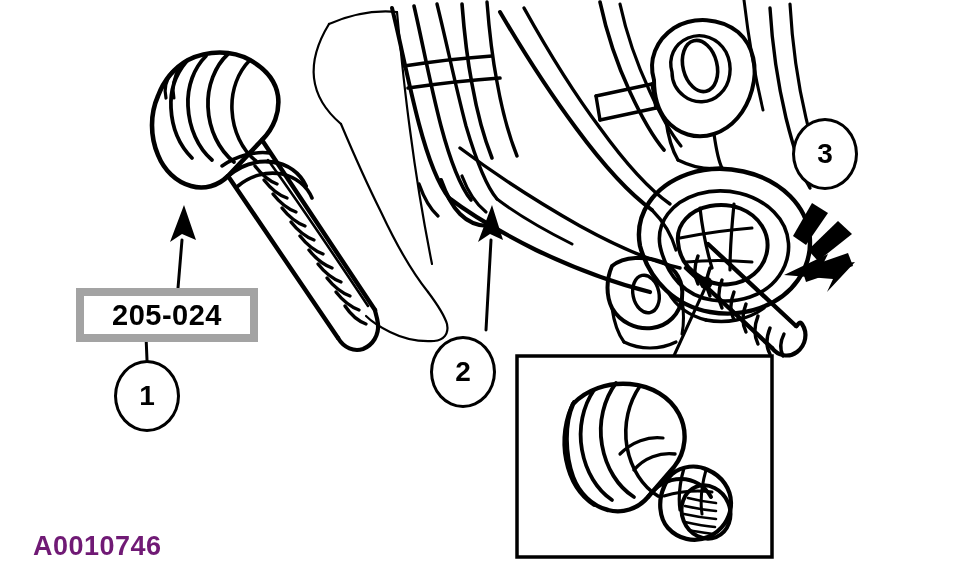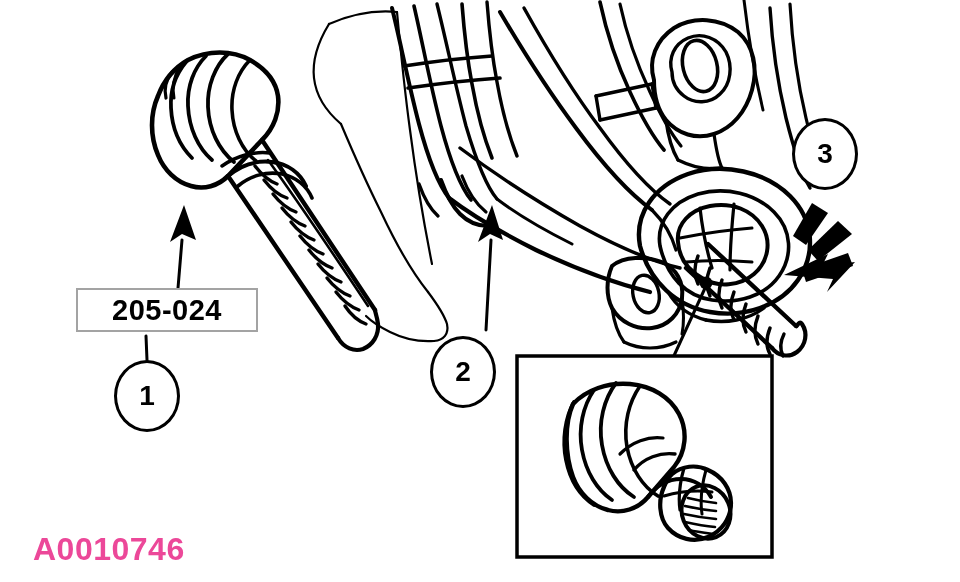--- a/index.html
+++ b/index.html
@@ -23,33 +23,33 @@
     left: 0;
     top: 0;
     width: 960px;
     height: 582px;
   }
   .fig-id {
     position: absolute;
     left: 33px;
     top: 531px;
     font-family: "Liberation Sans", sans-serif;
-    font-size: 32px;
+    font-size: 27px;
     font-weight: bold;
     letter-spacing: 0.5px;
-    color: #ec4899;
+    color: #701a75;
     white-space: nowrap;
   }
   .tool-label {
     position: absolute;
     left: 76px;
     top: 288px;
     width: 182px;
-    height: 44px;
-    border: 2px solid #a3a3a3;
+    height: 54px;
+    border: 8px solid #a3a3a3;
     background: #ffffff;
     box-sizing: border-box;
     display: flex;
     align-items: center;
     justify-content: center;
   }
   .tool-label span {
     font-family: "Liberation Sans", sans-serif;
     font-size: 29px;
     font-weight: bold;

